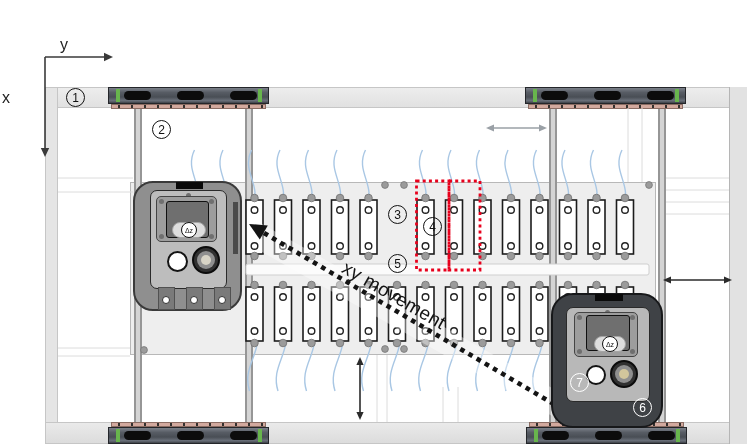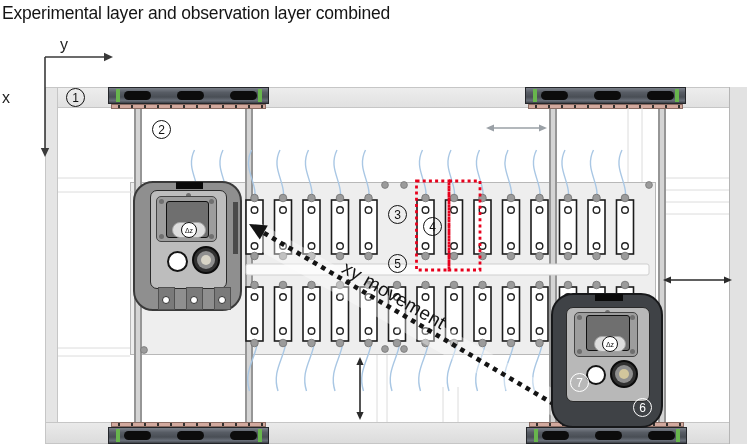--- a/index.html
+++ b/index.html
@@ -59,21 +59,20 @@
      transform:rotate(30deg);transform-origin:0 0;letter-spacing:0.3px;white-space:nowrap;}
   .marker{position:absolute;width:19px;height:19px;border:1.4px solid #111;border-radius:50%;box-sizing:border-box;
      display:flex;align-items:center;justify-content:center;font-size:12px;color:#111;z-index:60;background:transparent;}
   .marker.light{border-color:#fff;color:#fff;}
 </style>
 </head>
 <body>
 
 <div id="canvas">
 
-  <div id="title" class="abs">Experimental layer and observation layer combined</div>
 
   <div class="abs axis-label" style="left:60px;top:36px;">y</div>
   <div class="abs axis-label" style="left:2px;top:89px;">x</div>
 
   <div id="frame-top" class="frame-bar"></div>
   <div id="frame-left" class="frame-bar"></div>
   <div id="frame-bottom" class="frame-bar"></div>
   <div id="frame-right" class="frame-bar"></div>
 
   <div id="plate" class="abs"></div>

